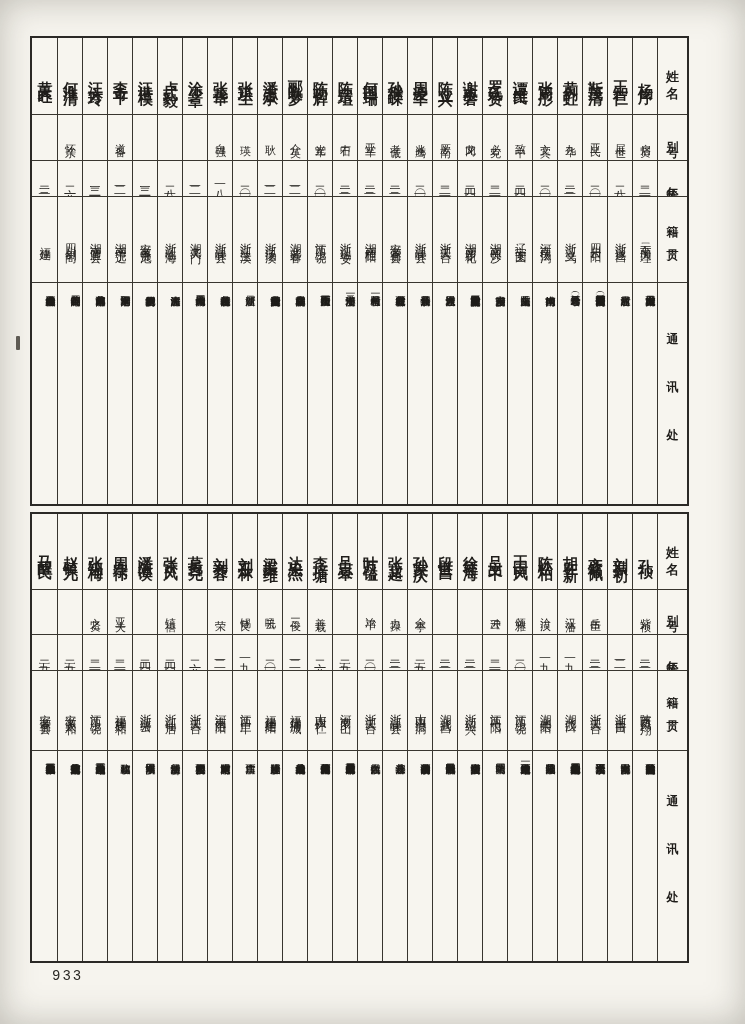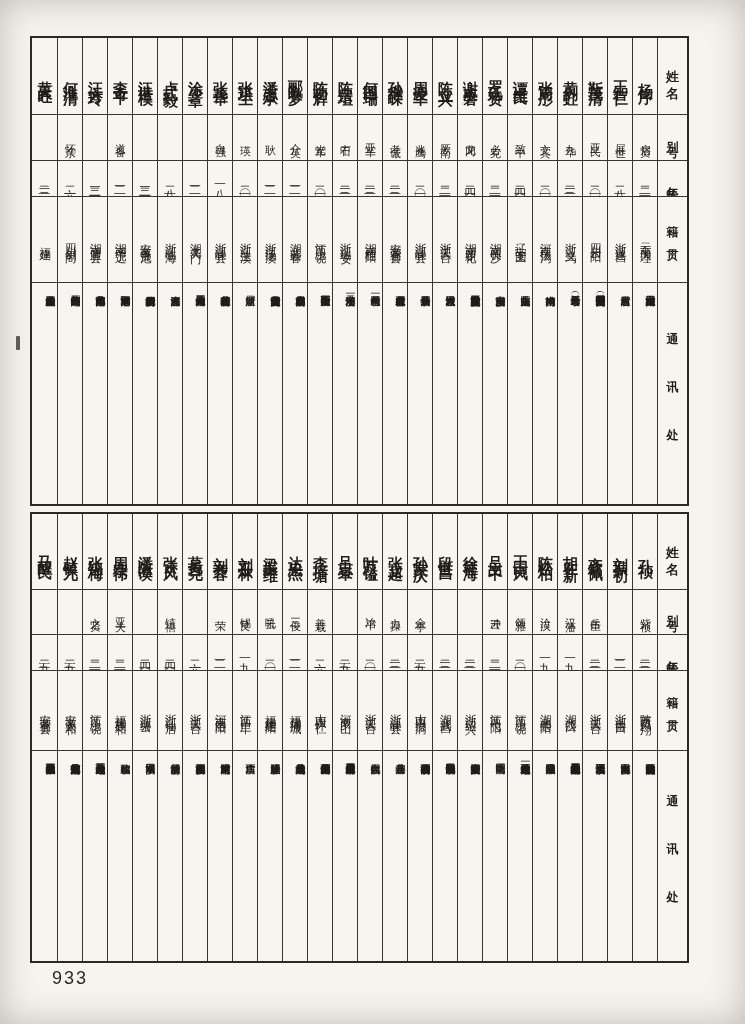--- a/index.html
+++ b/index.html
@@ -58,22 +58,22 @@
     letter-spacing: 0;
   }
   .header-col .cell { background: #f7f5ef; }
   .header-col .r-name  .vtext { font-size: 13px; font-weight: bold; letter-spacing: 16px; }
   .header-col .r-alias .vtext { font-size: 12px; font-weight: bold; letter-spacing: 7px; }
   .header-col .r-age   .vtext { font-size: 12px; font-weight: bold; letter-spacing: 3px; }
   .header-col .r-origin .vtext { font-size: 12px; font-weight: bold; letter-spacing: 24px; }
   .header-col .r-addr  .vtext { font-size: 12px; font-weight: bold; letter-spacing: 48px; }
   .page-number {
     position: absolute; left: 52px; top: 968px;
-    font-size: 18px; letter-spacing: 2px; color: #2a2824;
-    font-family: Liberation Sans, sans-serif;
+    font-size: 14px; letter-spacing: 2px; color: #2a2824;
+    font-family: Liberation Mono, monospace;
   }
   .scan-artifact {
     position: absolute; left: 16px; top: 336px;
     width: 4px; height: 14px; background: #3a372f; border-radius: 1px;
     opacity: .8;
   }
 </style>
 </head>
 <body>
 

